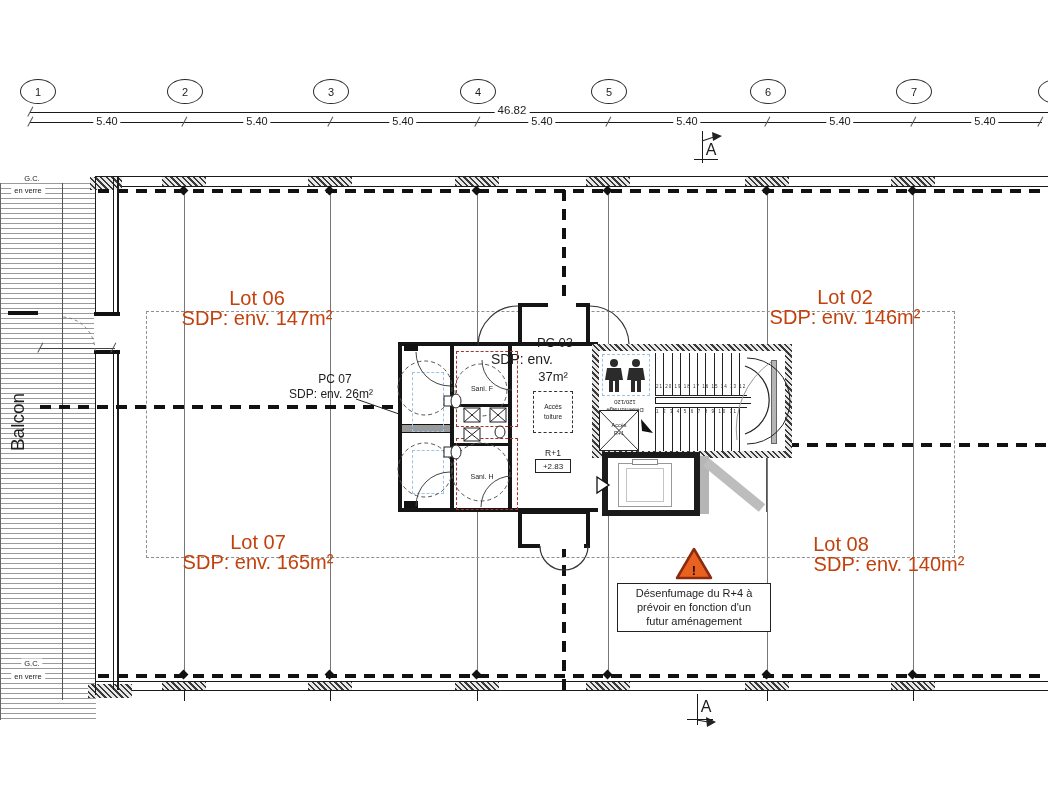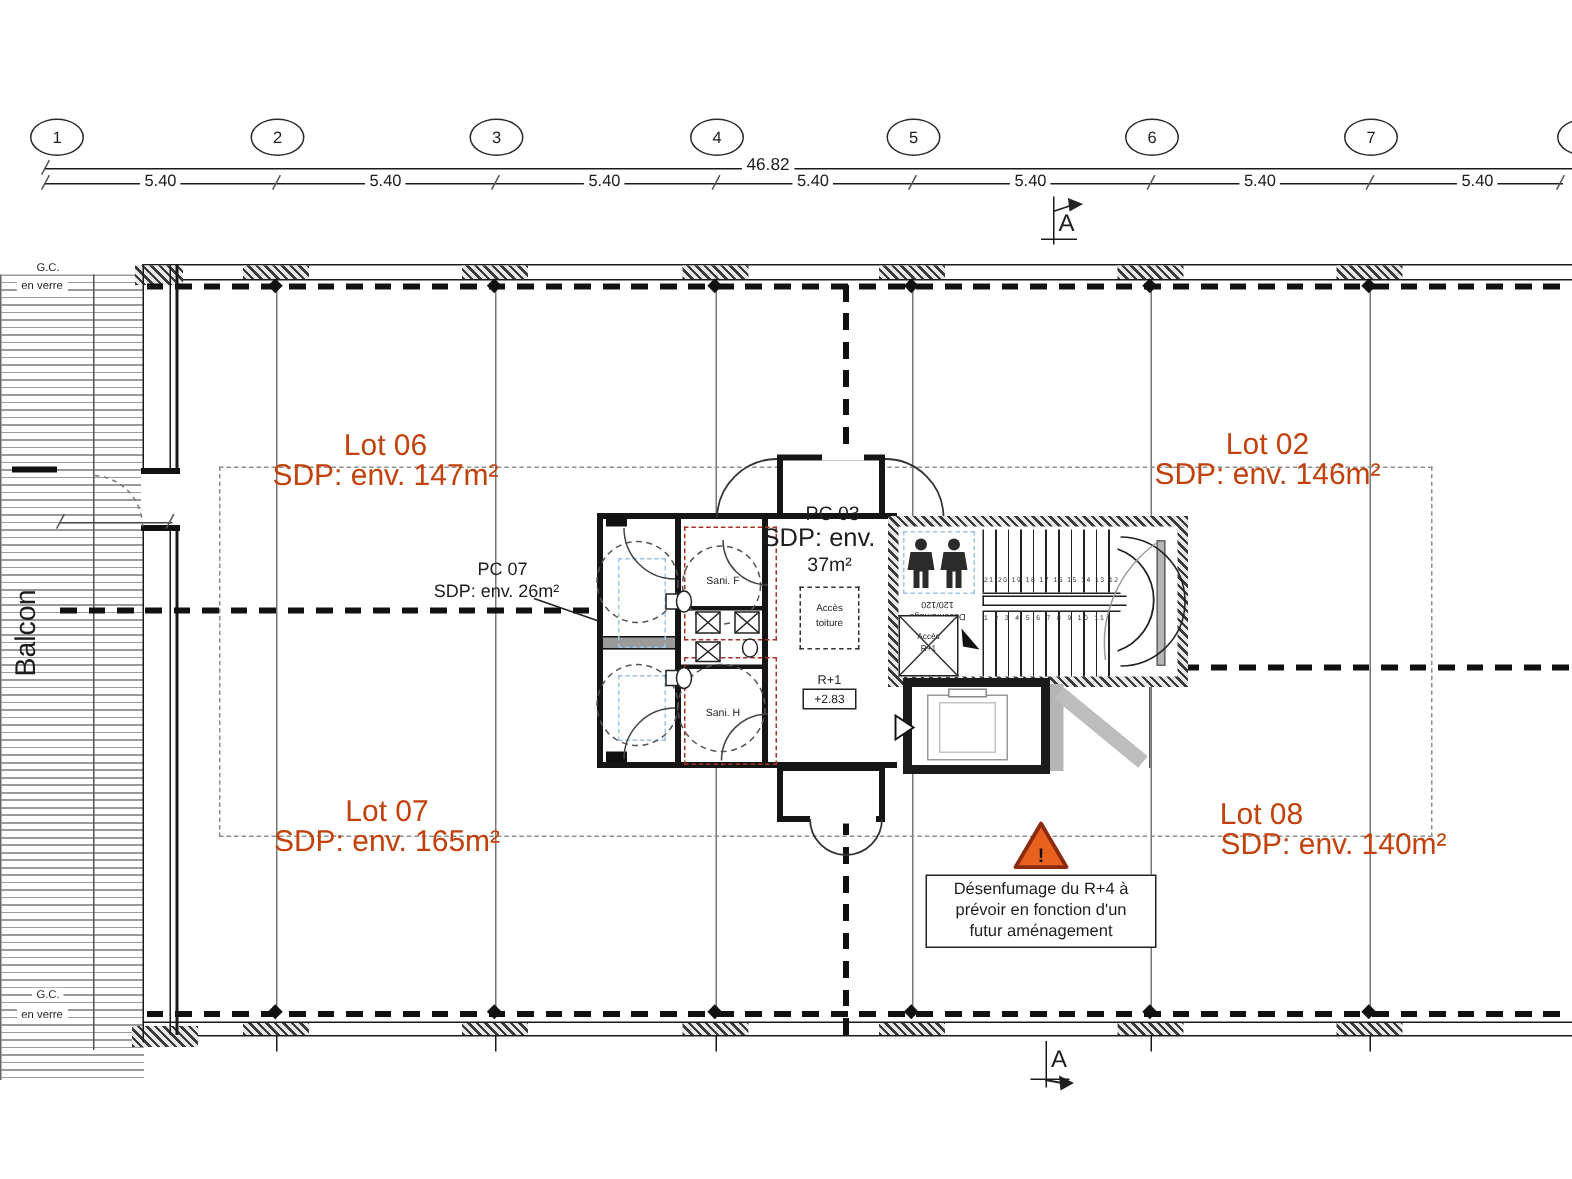--- a/index.html
+++ b/index.html
@@ -291,21 +291,21 @@
   <div class="c lot" style="left:257px;top:298px">Lot 06</div>
   <div class="c lot" style="left:257px;top:318px">SDP: env. 147m²</div>
   <div class="c lot" style="left:845px;top:297px">Lot 02</div>
   <div class="c lot" style="left:845px;top:317px">SDP: env. 146m²</div>
   <div class="c lot" style="left:258px;top:542px">Lot 07</div>
   <div class="c lot" style="left:258px;top:562px">SDP: env. 165m²</div>
   <div class="c lot" style="left:841px;top:544px">Lot 08</div>
   <div class="c lot" style="left:889px;top:564px">SDP: env. 140m²</div>
 
   <div class="c" style="left:555px;top:342px;font-size:13px">PC 03</div>
-  <div class="c" style="left:546px;top:359px;font-size:17px">SDP: env.</div>
+  <div class="c" style="left:522px;top:359px;font-size:14px">SDP: env.</div>
   <div class="c" style="left:553px;top:376px;font-size:13px">37m²</div>
 
   <div class="c" style="left:335px;top:379px;font-size:12px">PC 07</div>
   <div class="c" style="left:331px;top:394px;font-size:12px">SDP: env. 26m²</div>
 
   <div class="c" style="left:694px;top:570px;font-size:13px;font-weight:bold;color:#111">!</div>
   <div class="abs" style="left:617px;top:583px;width:154px;height:49px;border:1.6px solid #222;background:#fff;box-sizing:border-box"></div>
   <div class="c" style="left:694px;top:593px;font-size:11px">Désenfumage du R+4 à</div>
   <div class="c" style="left:694px;top:607px;font-size:11px">prévoir en fonction d'un</div>
   <div class="c" style="left:694px;top:621px;font-size:11px">futur aménagement</div>

